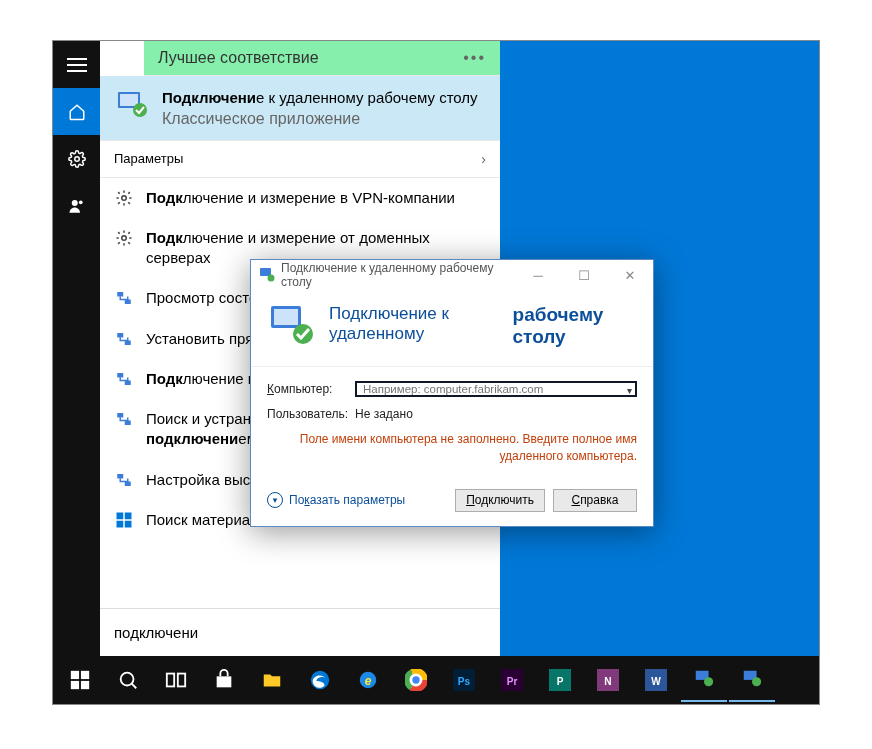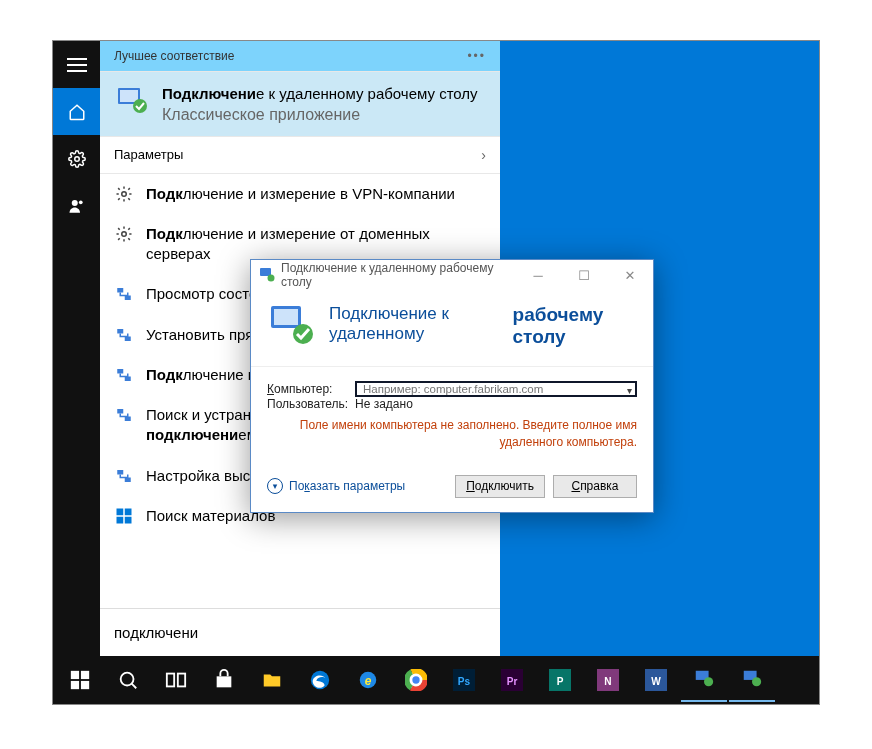--- a/index.html
+++ b/index.html
@@ -6,21 +6,21 @@
 body { width: 872px; height: 749px; background: #fff; position: relative; overflow: hidden; }
 
 .outer-frame { position: absolute; left: 52px; top: 40px; width: 768px; height: 665px; background: #0078d7; border: 1px solid #888; }
 .left-rail { position: absolute; left: 0; top: 0; width: 47px; height: 100%; background: #111; display: flex; flex-direction: column; }
 .rail-btn { width: 47px; height: 47px; display: flex; align-items: center; justify-content: center; cursor: pointer; color: #fff; }
 .rail-btn.active { background: #0078d7; }
 .rail-hamburger { flex-direction: column; gap: 4px; }
 .rail-hamburger span { width: 20px; height: 2px; background: #fff; }
 
 .search-panel { position: absolute; left: 47px; top: 0; width: 400px; height: calc(100% - 48px); background: #fff; display: flex; flex-direction: column; }
-.section-header { padding: 8px 14px; background: #7dd3fc; font-size: 12px; color: #333; display: flex; align-items: center; justify-content: space-between; border-bottom: 1px solid #e8e8e8; }
+.section-header { padding: 8px 14px; background: #86efac; font-size: 16px; color: #333; display: flex; align-items: center; justify-content: space-between; border-bottom: 1px solid #e8e8e8; margin-left: 44px; }
 .section-header .more { color: #666; letter-spacing: 2px; }
 
 .best-match { background: #cbe8f6; padding: 12px 14px; display: flex; gap: 12px; align-items: flex-start; }
 .best-match .app-icon { width: 36px; height: 36px; display: flex; align-items: center; justify-content: center; flex-shrink: 0; }
 .best-match .ttl { font-size: 15px; color: #000; line-height: 1.3; }
 .best-match .subttl { font-size: 16px; color: #666; margin-top: 2px; }
 
 .params-header { padding: 10px 14px; font-size: 13px; color: #000; display: flex; align-items: center; justify-content: space-between; border-top: 1px solid #e8e8e8; border-bottom: 1px solid #e8e8e8; }
 .chevron-right { font-size: 14px; color: #666; }
 
@@ -40,21 +40,21 @@
 .rdp-titlebar .tb-controls { display: flex; }
 .rdp-titlebar .tb-btn { width: 46px; height: 30px; display: flex; align-items: center; justify-content: center; cursor: pointer; color: #888; font-size: 13px; }
 
 .rdp-header { background: #fff; padding: 12px 16px 16px 16px; display: flex; gap: 14px; align-items: center; border-bottom: 1px solid #eee; }
 .rdp-header .big-icon { width: 48px; height: 48px; flex-shrink:0; display:flex; align-items:center; justify-content:center; }
 .rdp-header .hdr-text { display: flex; flex-direction: row; color: #0b4e9a; }
 .rdp-header .line1 { font-size: 17px; font-weight: 400; }
 .rdp-header .line2 { font-size: 19px; font-weight: 600; }
 
 .rdp-body { padding: 14px 16px; font-size: 12px; color: #222; }
-.rdp-row { display: flex; align-items: center; gap: 10px; }
+.rdp-row { display: flex; align-items: center; margin-bottom: 10px; gap: 10px; }
 .rdp-row .lbl { width: 78px; color: #222; }
 .rdp-row .lbl span { text-decoration: underline; }
 .rdp-combo { flex: 1; border: 2px solid #0f172a; height: 16px; display: flex; align-items: flex-start; padding: 0 6px; position: relative; background: #fff; }
 .rdp-combo input { border: none; outline: none; width: 100%; font-size: 11.5px; color: #888; }
 .rdp-combo .dd { position: absolute; right: 3px; top: 2px; color: #444; font-size: 10px; }
 .rdp-hint { color: #c2410c; font-size: 12px; line-height: 1.4; margin-top: 6px; text-align: right; }
 
 .rdp-footer { padding: 10px 16px 14px 16px; display: flex; align-items: center; justify-content: space-between; }
 .rdp-show { display: flex; align-items: center; gap: 6px; font-size: 12px; color: #0b4e9a; cursor: pointer; }
 .rdp-show .circle-down { width: 16px; height: 16px; border: 1px solid #0b4e9a; border-radius: 50%; display: flex; align-items: center; justify-content: center; font-size: 9px; color: #0b4e9a; }

